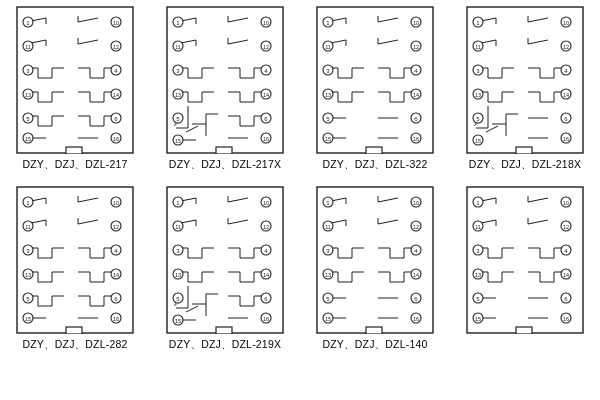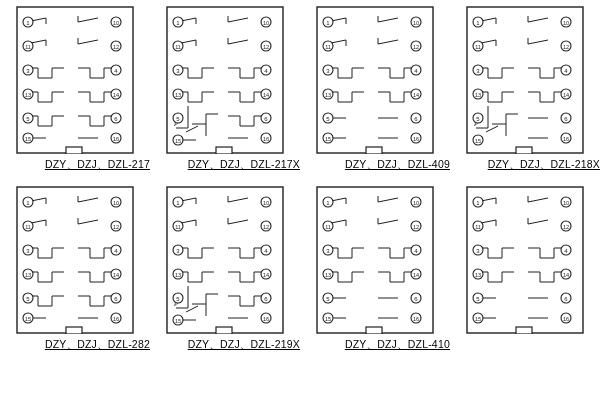--- a/index.html
+++ b/index.html
@@ -1,20 +1,20 @@
 <!DOCTYPE html>
 <html><head>
 <meta charset="utf-8">
 <style>
   html,body{margin:0;padding:0;}
   body{width:600px;height:400px;background:#ffffff;font-family:"Liberation Sans",sans-serif;overflow:hidden;}
   .grid{display:grid;grid-template-columns:repeat(4,150px);grid-template-rows:180px 180px;width:600px;}
   .cell{position:relative;width:150px;height:180px;}
   .diagram{position:absolute;left:16px;top:6px;width:118px;height:148px;}
-  .caption{position:absolute;left:0;top:158px;width:150px;text-align:right;font-size:10.5px;color:#000;letter-spacing:0.2px;text-decoration:underline;}
+  .caption{position:absolute;left:0;top:158px;width:150px;text-align:center;font-size:10.5px;color:#000;letter-spacing:0.2px;}
   svg{display:block;}
 </style>
 </head>
 <body>
 
 <div class="grid">
 
   <div class="cell">
     <div class="diagram">
       <svg viewBox="0 0 118 148" width="118" height="148">
@@ -160,21 +160,21 @@
           <text x="100" y="67" font-size="6" text-anchor="middle" fill="#231f20" font-family="Liberation Sans, sans-serif">4</text>
           <circle cx="100" cy="88" r="5" fill="#fff" stroke="#231f20" stroke-width="1.1"></circle>
           <text x="100" y="91" font-size="5.5" text-anchor="middle" fill="#231f20" font-family="Liberation Sans, sans-serif">14</text>
           <circle cx="100" cy="112" r="5" fill="#fff" stroke="#231f20" stroke-width="1.1"></circle>
           <text x="100" y="115" font-size="6" text-anchor="middle" fill="#231f20" font-family="Liberation Sans, sans-serif">6</text>
           <circle cx="100" cy="132" r="5" fill="#fff" stroke="#231f20" stroke-width="1.1"></circle>
           <text x="100" y="135" font-size="5.5" text-anchor="middle" fill="#231f20" font-family="Liberation Sans, sans-serif">16</text>
         </g>
       </svg>
     </div>
-    <div class="caption">DZY、DZJ、DZL-409</div>
+    <div class="caption">DZY、DZJ、DZL-322</div>
   </div>
 
   <div class="cell">
     <div class="diagram">
       <svg viewBox="0 0 118 148" width="118" height="148">
         <rect x="1" y="1" width="116" height="146" fill="none" stroke="#231f20" stroke-width="1.4"></rect>
         <rect x="50" y="141" width="16" height="7" fill="#ffffff" stroke="#231f20" stroke-width="1.2"></rect>
         <g stroke="#231f20" stroke-width="1" fill="none">
           <path d="M10 16 L30 12 M30 12 L30 18"></path>
           <path d="M62 16 L82 12 M62 16 L62 10"></path>
@@ -368,21 +368,21 @@
           <text x="100" y="67" font-size="6" text-anchor="middle" fill="#231f20" font-family="Liberation Sans, sans-serif">4</text>
           <circle cx="100" cy="88" r="5" fill="#fff" stroke="#231f20" stroke-width="1.1"></circle>
           <text x="100" y="91" font-size="5.5" text-anchor="middle" fill="#231f20" font-family="Liberation Sans, sans-serif">14</text>
           <circle cx="100" cy="112" r="5" fill="#fff" stroke="#231f20" stroke-width="1.1"></circle>
           <text x="100" y="115" font-size="6" text-anchor="middle" fill="#231f20" font-family="Liberation Sans, sans-serif">6</text>
           <circle cx="100" cy="132" r="5" fill="#fff" stroke="#231f20" stroke-width="1.1"></circle>
           <text x="100" y="135" font-size="5.5" text-anchor="middle" fill="#231f20" font-family="Liberation Sans, sans-serif">16</text>
         </g>
       </svg>
     </div>
-    <div class="caption">DZY、DZJ、DZL-410</div>
+    <div class="caption">DZY、DZJ、DZL-140</div>
   </div>
 
   <div class="cell">
     <div class="diagram">
       <svg viewBox="0 0 118 148" width="118" height="148">
         <rect x="1" y="1" width="116" height="146" fill="none" stroke="#231f20" stroke-width="1.4"></rect>
         <rect x="50" y="141" width="16" height="7" fill="#ffffff" stroke="#231f20" stroke-width="1.2"></rect>
         <g stroke="#231f20" stroke-width="1" fill="none">
           <path d="M10 16 L30 12 M30 12 L30 18"></path>
           <path d="M62 16 L82 12 M62 16 L62 10"></path>

